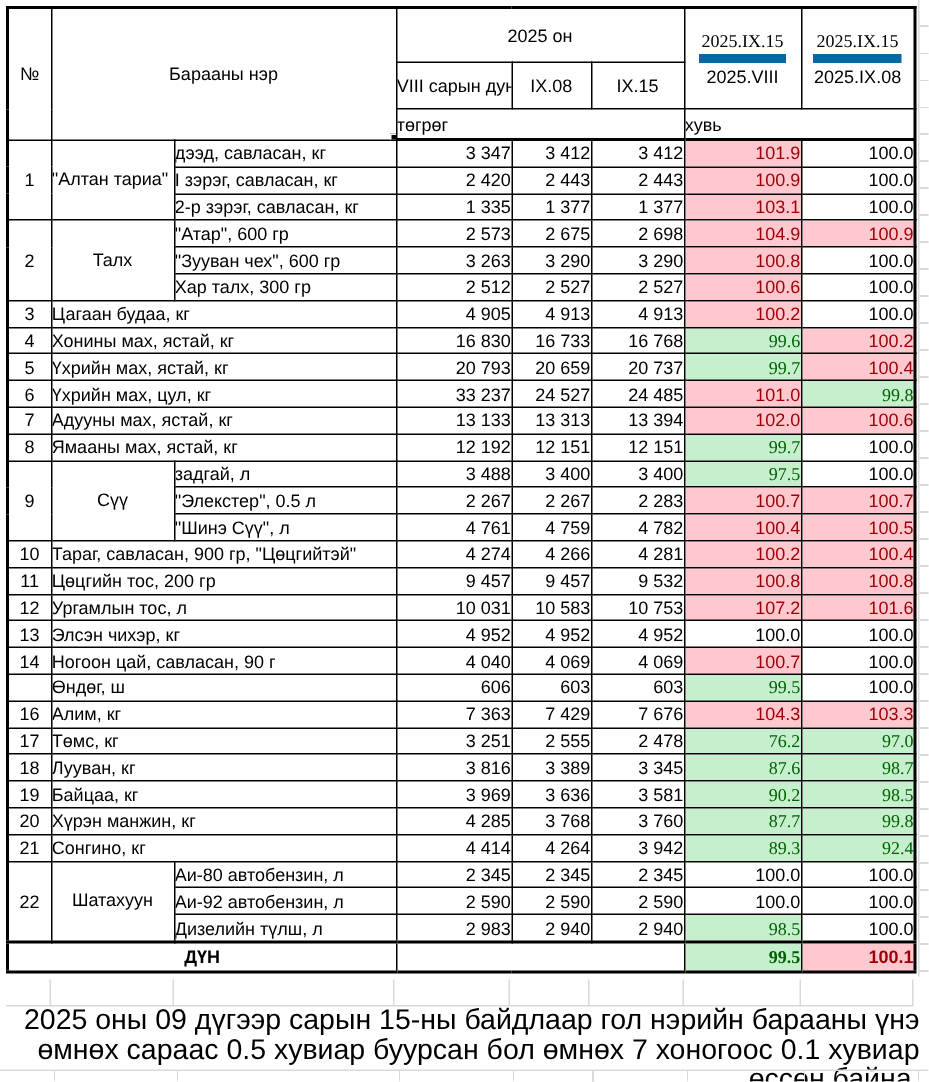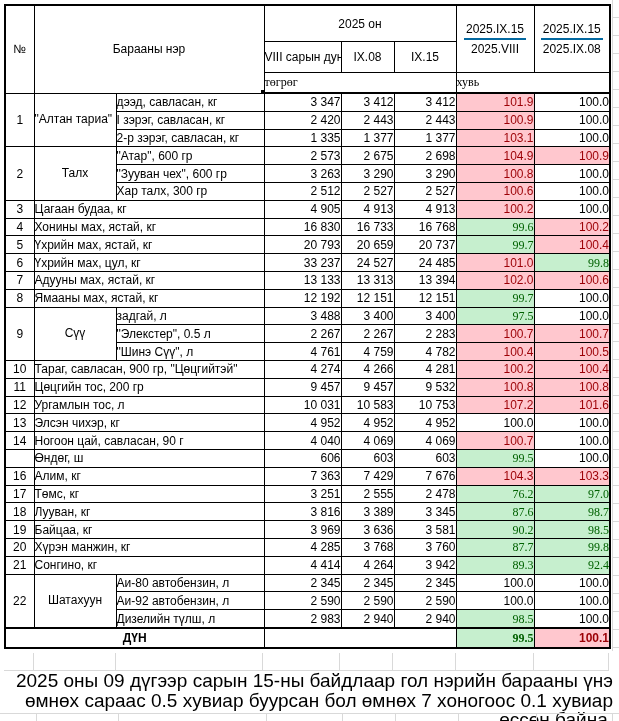--- a/index.html
+++ b/index.html
@@ -11,26 +11,26 @@
     border-left:1px solid #d9d9d9;
     background:repeating-linear-gradient(180deg,transparent 0 17px,#d9d9d9 17px 18px);}
 
   table.price{border-collapse:collapse;table-layout:fixed;position:absolute;top:4px;left:4px;width:605px;
     border:2px solid #000;background:#fff;}
   table.price td{border:1px solid #000;padding:0;font-size:12px;overflow:hidden;white-space:nowrap;vertical-align:middle;}
 
   
   tr.hA td{height:35px;}
   tr.hB td{height:30px;}
-  tr.hC td{height:19px;border-bottom:2px solid #000;font-family:Liberation Serif, serif;}
+  tr.hC td{height:19px;border-bottom:2px solid #000;}
   td.hcell{text-align:center;}
   td.year{font-size:13px;margin-left:36px;}
   td.sub{white-space:normal;line-height:14px;}
   td.frac{line-height:15px;font-size:12.5px;}
-  td.frac .num{display:inline-block;border-bottom:2px solid #0369a1;padding:0 2px 1px 2px;}
+  td.frac .num{display:inline-block;border-bottom:6px solid #0369a1;padding:0 2px 1px 2px;font-family:Liberation Serif, serif;}
   td.frac .den{display:block;padding-top:2px;}
   td.unit{text-align:left;padding-left:2px;}
   td.selected{border:3px double #000;position:relative;text-align:center;margin-top:48px;}
   .handle{position:absolute;right:-3px;bottom:-3px;width:5px;height:5px;background:#000;border:1px solid #fff;}
 
   
   tbody td{height:16.8px;line-height:16px;}
   .c-no{text-align:center;}
   .c-group{text-align:center;white-space:normal;line-height:13px;}
   .c-spec,.c-name2{text-align:left;padding-left:3px;}

